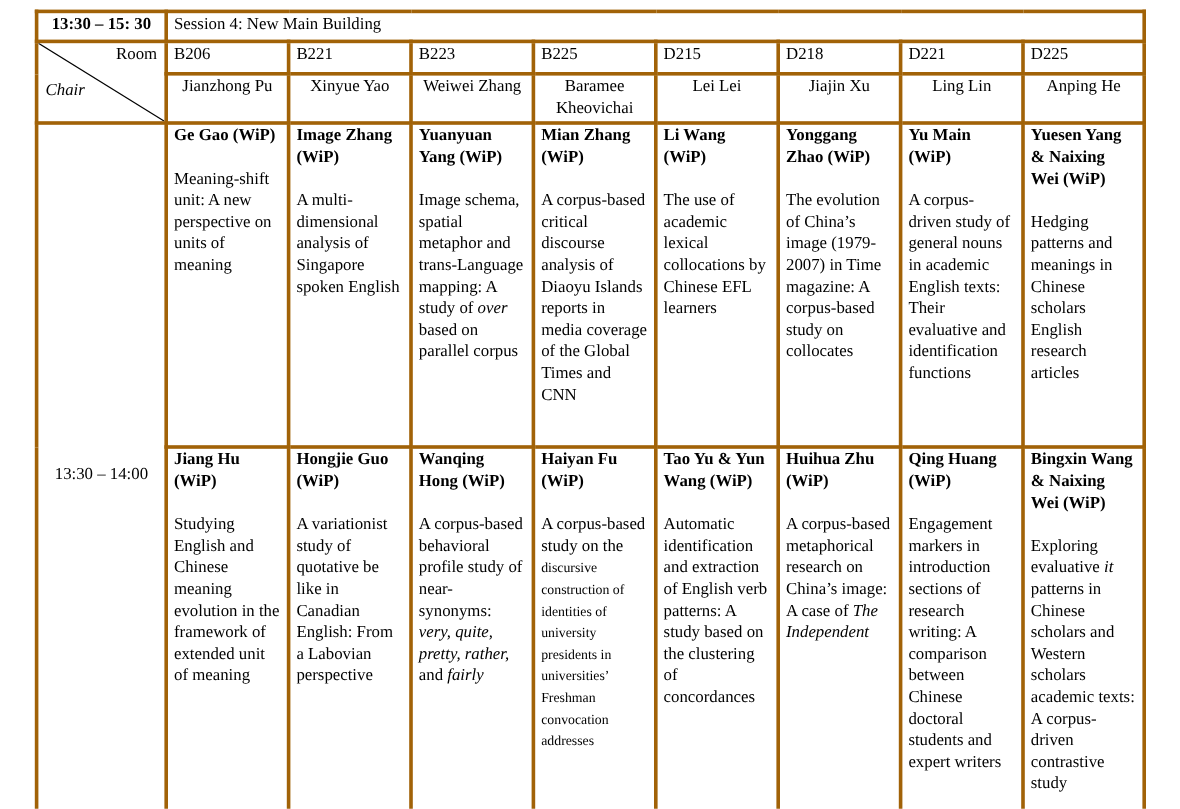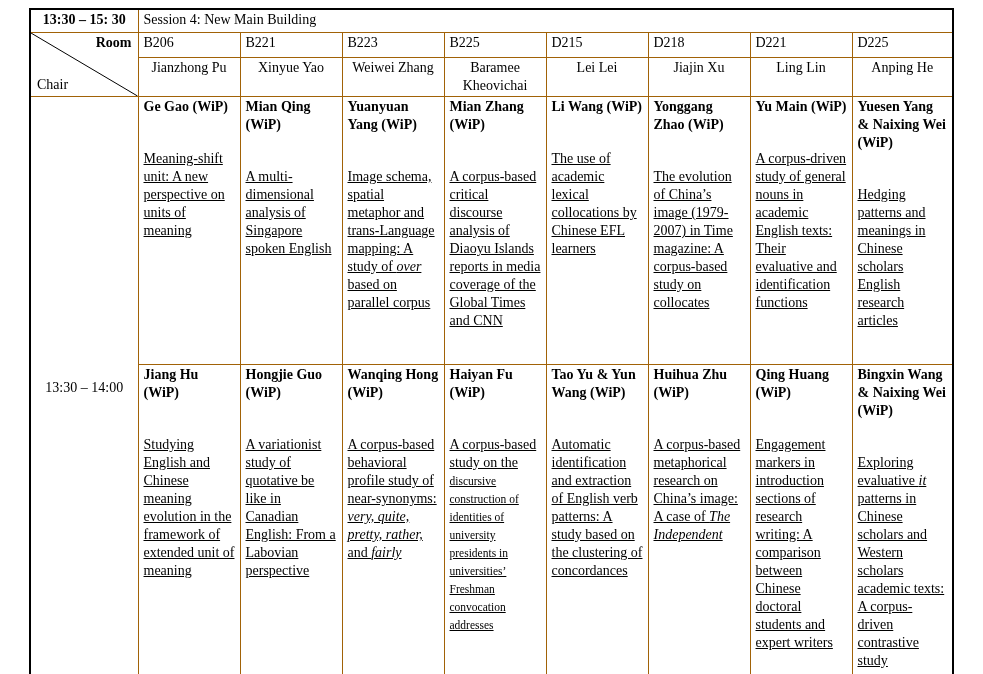--- a/index.html
+++ b/index.html
@@ -1,36 +1,36 @@
 <!DOCTYPE html>
 <html><head>
 <meta charset="utf-8">
 <style>
   html, body { margin:0; padding:0; background:#fff; }
   body { width:983px; height:674px; position:relative; overflow:hidden;
          font-family:"Liberation Serif","DejaVu Serif",serif; color:#000; }
   table.program { border-collapse:collapse; table-layout:fixed;
                   position:absolute; left:29px; top:8px; width:923px;
                   border:2px solid #000; }
-  td { border:1px solid #a16207; vertical-align:top; padding:1px 5px;
+  td { border:3px solid #a16207; vertical-align:top; padding:1px 5px;
        font-size:14px; line-height:18px; overflow-wrap:break-word;
        word-wrap:break-word; }
   td.session-time { font-weight:bold; text-align:center; height:20px; white-space:nowrap; }
   td.session-title { font-weight:normal; height:20px; }
   td.room-cell { height:22px;margin-left:34px; }
   td.chair-cell { height:35px;text-align:center; }
   td.diag { position:relative; padding:0; }
   .diag-svg { position:absolute; left:0; top:0; width:100%; height:100%; display:block; }
-  .room-label { position:absolute; top:1px; right:6px;font-weight:bold; }
-  .chair-label { position:absolute; bottom:2px; left:6px; }
+  .room-label { position:absolute; top:1px; right:6px; }
+  .chair-label { position:absolute; bottom:16px; left:6px;font-style:italic; }
   td.time-cell { vertical-align:middle; text-align:center; white-space:nowrap; }
   td.slot1 { height:265px; }
   td.slot2 { height:312px; }
   .authors { font-weight:bold; }
-  .title { margin-top:34px;text-decoration:underline; }
+  .title { margin-top:18px; }
   .title i { font-style:italic; }
   .small { font-size:11.5px; line-height:15px; }
 </style>
 </head>
 <body>
 
 <table class="program">
   <colgroup>
     <col style="width:108px">
     <col style="width:102px">
@@ -76,21 +76,21 @@
   </tr>
   <tr>
     <td class="time-cell" rowspan="2">
       <span>13:30 – 14:00</span>
     </td>
     <td class="slot1">
       <div class="authors">Ge Gao (WiP)</div>
       <div class="title"><span>Meaning-shift unit: A new perspective on units of meaning</span></div>
     </td>
     <td class="slot1">
-      <div class="authors">Mian Qing (WiP)</div>
+      <div class="authors">Image Zhang (WiP)</div>
       <div class="title"><span>A multi-dimensional analysis of Singapore spoken English</span></div>
     </td>
     <td class="slot1">
       <div class="authors">Yuanyuan Yang (WiP)</div>
       <div class="title"><span>Image schema, spatial metaphor and trans-Language mapping: A study of </span><i>over</i><span> based on parallel corpus</span></div>
     </td>
     <td class="slot1">
       <div class="authors">Mian Zhang (WiP)</div>
       <div class="title"><span>A corpus-based critical discourse analysis of Diaoyu Islands reports in media coverage of the Global Times and CNN</span></div>
     </td>

